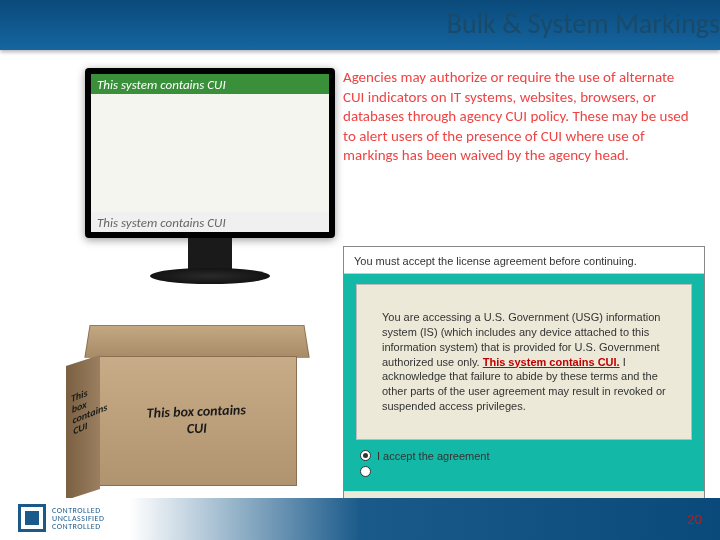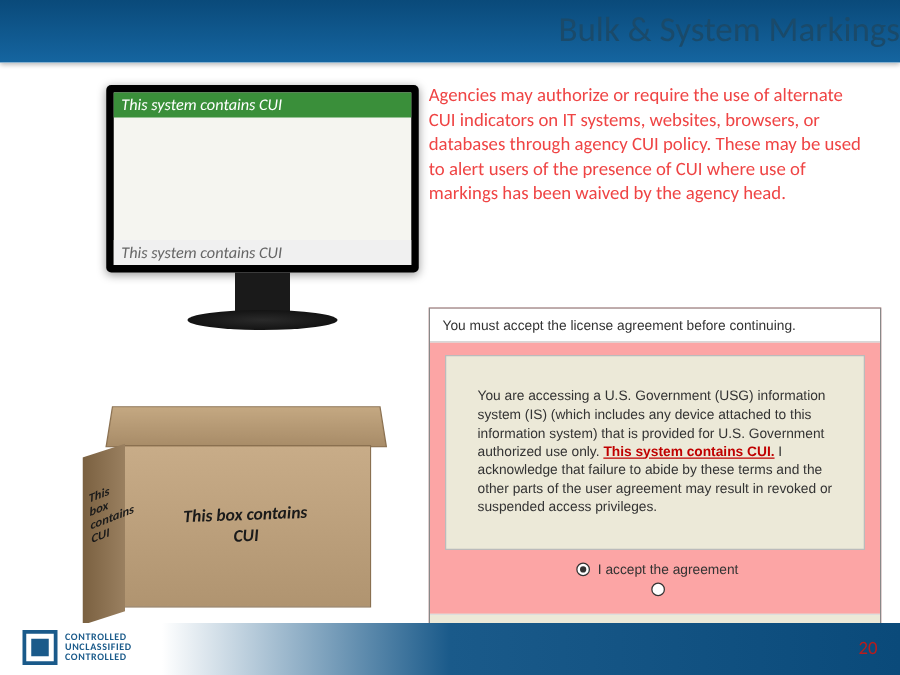--- a/index.html
+++ b/index.html
@@ -3,53 +3,53 @@
 <meta charset="utf-8">
 <style>
 * { margin: 0; padding: 0; box-sizing: border-box; }
 body { width: 720px; height: 540px; font-family: Calibri, Arial, sans-serif; background: #fff; position: relative; overflow: hidden; }
 
 .header-bar { height: 50px; background: linear-gradient(180deg, #0a4a7a 0%, #1565a0 100%); display: flex; align-items: center; padding-left: 8px; box-shadow: 0 2px 4px rgba(0,0,0,0.3); }
 
 .title-wrap { position: absolute; top: 6px; left: 0; width: 100%; text-align: right; color: #1a4a6a; font-size: 28px; z-index: 2; }
 
 .monitor { position: absolute; left: 85px; top: 68px; width: 250px; }
-.monitor-screen { width: 250px; height: 150px; background: #000; border-radius: 4px; padding: 6px; box-shadow: 0 2px 8px rgba(0,0,0,0.4); }
+.monitor-screen { width: 250px; height: 170px; background: #000; border-radius: 4px; padding: 6px; box-shadow: 0 2px 8px rgba(0,0,0,0.4); }
 .monitor-inner { width: 100%; height: 100%; background: #f5f5f0; position: relative; }
 .mon-bar-top { position: absolute; top: 0; left: 0; right: 0; height: 20px; background: #3a8f3a; color: #fff; font-size: 13px; display: flex; align-items: center; padding-left: 6px; font-style: italic; }
 .mon-bar-bot { position: absolute; bottom: 0; left: 0; right: 0; height: 20px; background: #f0f0f0; color: #666; font-size: 13px; display: flex; align-items: center; padding-left: 6px; font-style: italic; }
 .monitor-stand { width: 44px; height: 34px; background: #1a1a1a; margin: 0 auto; }
 .monitor-base { width: 120px; height: 16px; background: radial-gradient(ellipse at center, #2a2a2a 0%, #0a0a0a 100%); border-radius: 50%; margin: -4px auto 0; }
 
 .box { position: absolute; left: 82px; top: 322px; width: 230px; }
 .box-lid { width: 220px; height: 38px; background: linear-gradient(180deg, #c4a882 0%, #a88c68 100%); transform: perspective(400px) rotateX(30deg); margin: 0 auto; border: 1px solid #8a7050; }
 .box-body { width: 200px; height: 130px; background: linear-gradient(180deg, #c8ac88 0%, #b09470 100%); margin: -4px auto 0; border: 1px solid #8a7050; position: relative; display: flex; align-items: center; justify-content: center; }
 .box-side { position: absolute; left: -32px; top: -2px; width: 34px; height: 134px; background: linear-gradient(90deg, #7a6040 0%, #9a8060 100%); transform: skewY(-18deg); transform-origin: right; }
 .box-side-text { position: absolute; left: -26px; top: 30px; width: 30px; font-size: 10px; font-weight: bold; font-style: italic; color: #1a1a1a; transform: skewY(-18deg) rotate(-4deg); line-height: 1.1; }
 .box-front-text { font-size: 14px; font-weight: bold; font-style: italic; color: #1a1a1a; text-align: center; transform: rotate(-2deg); line-height: 1.2; }
 
 .body-text { position: absolute; left: 343px; top: 68px; width: 350px; font-size: 15px; line-height: 1.3; color: #ef4444; }
 
-.dialog { position: absolute; left: 343px; top: 246px; width: 362px; background: #fca5a5; border: 1px solid #888; font-family: Tahoma, Arial, sans-serif; font-size: 11px; color: #333; }
+.dialog { position: absolute; left: 343px; top: 246px; width: 362px; background: #14b8a6; border: 1px solid #888; font-family: Tahoma, Arial, sans-serif; font-size: 11px; color: #333; }
 .dialog-instr { padding: 8px 10px 6px; background: #fff; border-bottom: 1px solid #ccc; }
 .dialog-main { padding: 10px 12px; }
 .dialog-text { background: #ece9d8; border: 1px solid #bbb; padding: 25px; line-height: 1.35; margin-bottom: 10px; }
 .dialog-highlight { color: #c00000; text-decoration: underline; font-weight: bold; }
 .dialog-opts { margin: 6px 0 4px 4px; }
-.dialog-opt { display: flex; align-items: center; gap: 6px; margin-bottom: 4px; justify-content: center; }
+.dialog-opt { display: flex; align-items: center; gap: 6px; margin-bottom: 4px; }
 .dialog-radio { width: 11px; height: 11px; border-radius: 50%; border: 1px solid #333; background: #fff; display: inline-flex; align-items: center; justify-content: center; }
 .dialog-radio.sel::after { content: ""; width: 5px; height: 5px; border-radius: 50%; background: #333; }
 .dialog-footer { padding: 8px 10px; background: #ece9d8; display: flex; justify-content: flex-end; gap: 22px; border-top: 1px solid #ddd; }
 .dialog-btn { min-width: 70px; padding: 2px 10px; background: #ece9d8; border: 1px solid #888; font-size: 11px; font-family: Tahoma; }
 
 .footer-bar { position: absolute; bottom: 0; left: 0; right: 0; height: 42px; background: linear-gradient(90deg, #fff 0%, #fff 18%, #1a5a8a 50%, #0a4a7a 100%); display: flex; align-items: center; }
 .logo { position: absolute; left: 18px; bottom: 8px; display: flex; align-items: center; gap: 6px; }
 .logo-icon { width: 28px; height: 28px; border: 3px solid #1a5a8a; background: #fff; position: relative; }
 .logo-icon::after { content: ""; position: absolute; left: 4px; top: 4px; width: 14px; height: 14px; background: #1a5a8a; }
-.logo-text { font-size: 8px; line-height: 1; color: #1a5a8a; letter-spacing: 0.5px; font-weight: bold; }
+.logo-text { font-size: 8px; line-height: 1; color: #1a5a8a; letter-spacing: 0.5px; }
 .page-num { position: absolute; right: 18px; bottom: 12px; color: #b91c1c; font-size: 15px; }
 </style>
 </head>
 <body>
 
 <div class="header-bar"></div>
 <div class="title-wrap">Bulk &amp; System Markings</div>
 
 <div class="monitor">
   <div class="monitor-screen">

